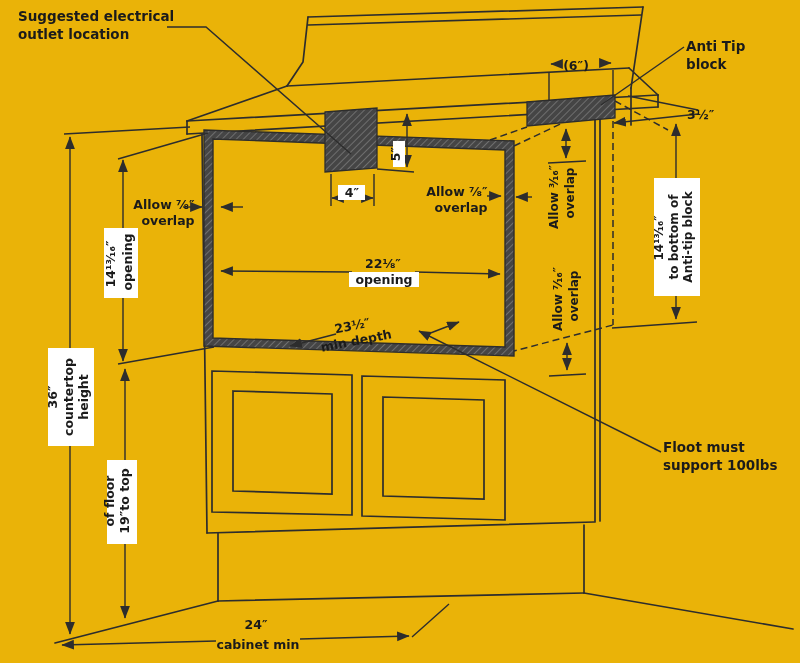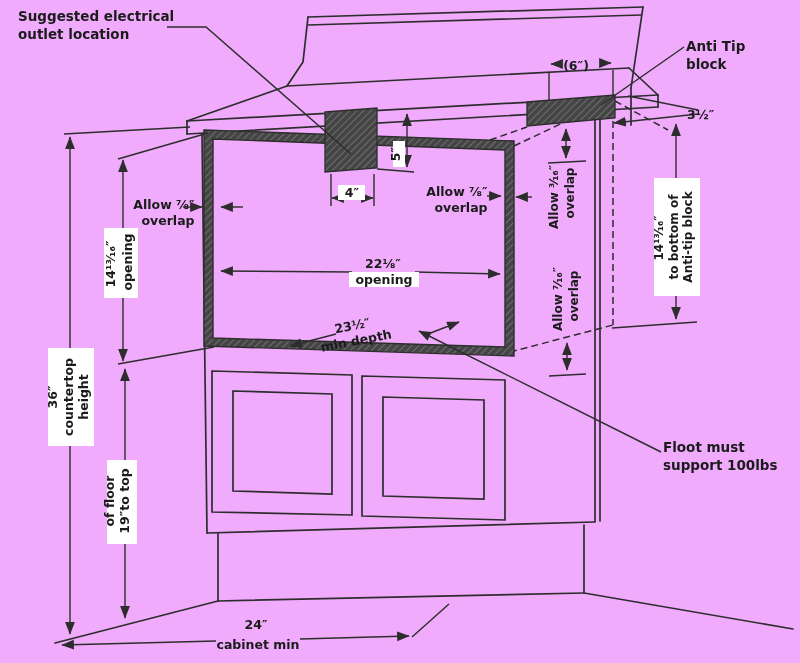--- a/index.html
+++ b/index.html
@@ -1,16 +1,16 @@
 <!DOCTYPE html>
 <html><head>
 <meta charset="utf-8">
 <style>
   html,body{margin:0;padding:0;background:#ffffff;}
-  .stage{position:relative;width:800px;height:663px;background:#f0abfc;overflow:hidden;}
+  .stage{position:relative;width:800px;height:663px;background:#eab308;overflow:hidden;}
   svg{display:block;}
   text{font-family:"DejaVu Sans","Liberation Sans",sans-serif;font-weight:700;fill:#1b1b1b;}
   .s{stroke:#2d2d2d;stroke-width:1.7;fill:none;stroke-linecap:round;}
   .d{stroke:#2d2d2d;stroke-width:1.5;fill:none;stroke-dasharray:7 4;}
   .m{stroke:#2d2d2d;stroke-width:1.4;fill:none;}
   .bg{fill:#ffffff;stroke:none;}
   .t13{font-size:13.5px;}
   .t12{font-size:12.5px;}
   .t11{font-size:12px;}
 </style>

